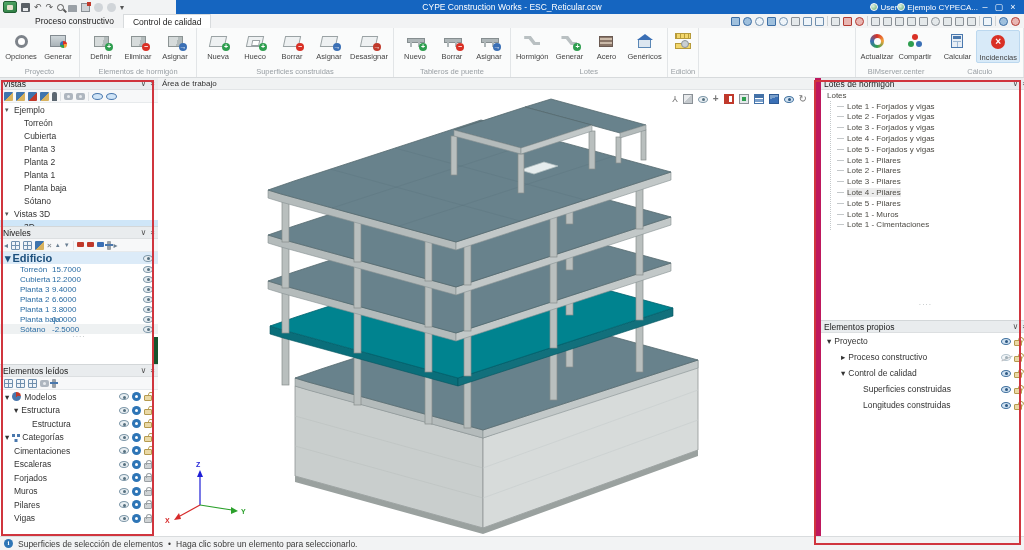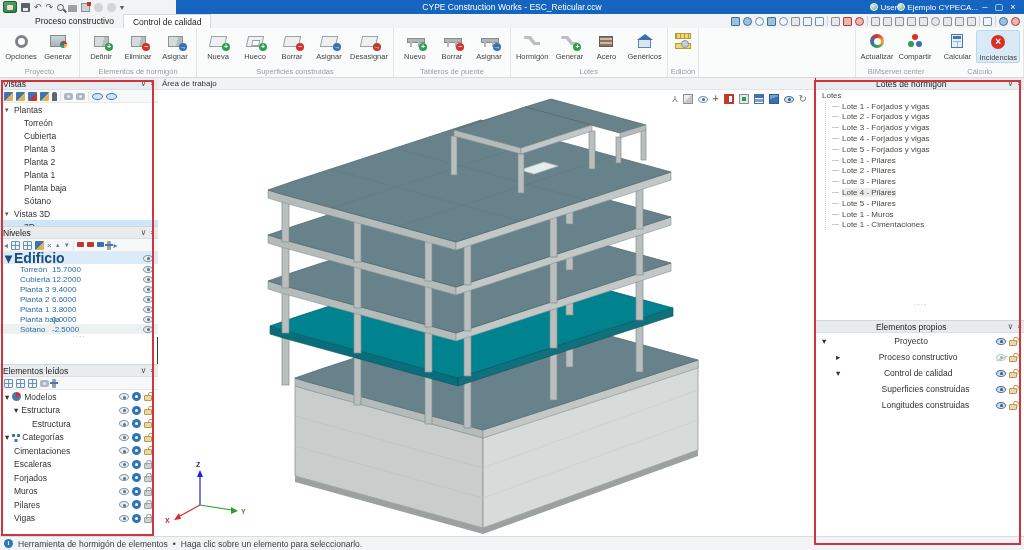--- a/index.html
+++ b/index.html
@@ -137,21 +137,21 @@
   .trow { height:13px; display:flex; align-items:center; padding-left:5px; font-size:8.5px; color:#333; }
   .trow .arr { width:9px; color:#555; font-size:7px; }
   .arr-d::before { content:"▾"; } .arr-r::before { content:"▸"; }
   .ind1 { padding-left:24px; }
   .sel { background:#cfe6f8; }
   .nrow { height:10px; display:flex; align-items:center; font-size:8px; color:#2a6ca3; padding-right:5px; }
   .nrow .nm { width:52px; padding-left:20px; white-space:nowrap; }
   .nrow .vl { width:44px; }
   .nrow .sp { flex:1; }
   .nhead { height:12px; background:#dcebf8; color:#1c4f7c; font-weight:bold; display:flex;
-           align-items:center; font-size:14px; padding:0 5px; }
+           align-items:center; font-size:11px; padding:0 5px; }
   .nhead .t { flex:1; padding-left:2px; }
   .shade { background:#eef1f2; }
   .i-eye { width:10px; height:7px; border-radius:50%; background:#e8eef2; border:1px solid #7d97a8; position:relative; flex:none; }
   .i-eye::after { content:""; position:absolute; left:3px; top:1.5px; width:3px; height:3px; border-radius:50%; background:#55707f; }
   .i-eye.blue { background:#cfe0f0; border-color:#41719f; }
   .i-eye.blue::after { background:#2f5a84; }
   .i-eye.off { opacity:.55; }
   .i-eye.off::before { content:""; position:absolute; left:-1px; top:3px; width:12px; height:1px;
         background:#8a8f93; transform:rotate(-25deg); }
   .i-gear { width:9px; height:9px; border-radius:50%; background:#2e75b6; position:relative; flex:none; }
@@ -168,23 +168,23 @@
   .t-cat { width:3px; height:3px; background:#4a78ad; box-shadow:5px 0 0 #4a78ad, 2.5px 5px 0 #4a78ad; margin:0 4px 4px 0; flex:none; }
   .lrow { height:10.8px; display:flex; align-items:center; font-size:8px; color:#4c4a44; padding-left:6px; }
   .lrow .dash { width:7px; height:0; border-top:1px solid #c4c8ca; margin-right:3px; flex:none; }
   .ltree { margin-left:9px; border-left:1px dotted #c4c8ca; }
   .lsel { background:#ececec; }
   .prow { height:16px; display:flex; align-items:center; font-size:8.5px; color:#333; padding:0 8px 0 6px; gap:3px; }
   .prow .lbl { flex:1; white-space:nowrap; }
 
   
   .leftcol { position:absolute; left:0; top:78px; width:158px; bottom:14px; background:#fff;
-             border-right:1px solid #14532d; }
+             border-right:6px solid #14532d; }
   .rightcol { position:absolute; left:815px; top:78px; width:209px; bottom:14px; background:#fff;
-             border-left:1px solid #be185d;text-align:center; }
+             border-left:6px solid #be185d; }
   .workarea { position:absolute; left:158px; top:78px; width:657px; bottom:14px; background:#fff; }
   .wa-head { height:12px; background:#f0f2f3; border-bottom:1px solid #e2e5e7; font-size:8px; color:#333;
              display:flex; align-items:center; padding-left:4px; }
   .wa-icons { position:absolute; top:16px; right:8px; display:flex; gap:5px; align-items:center; z-index:5; }
   .wi { width:10px; height:10px; display:inline-block; }
   .wi-axis { color:#777; font-size:9px; line-height:10px; transform:rotate(180deg); width:auto; }
   .wi-axis::before { content:"Y"; }
   .wi-cube { border:1px solid #8a9096; background:linear-gradient(135deg,#e8eaec 50%,#c4c9cd 50%); }
   .wi-move { color:#777; font-weight:bold; font-size:10px; line-height:10px; width:auto; }
   .wi-move::before { content:"+"; }
@@ -475,21 +475,21 @@
       <span class="mi mi-pin"></span>
       <span class="msep"></span>
       <span class="mi mi-cam"></span>
       <span class="mi mi-cam"></span>
       <span class="msep"></span>
       <span class="mi mi-eye"></span>
       <span class="mi mi-eye"></span>
     </div>
     <div class="trow">
         <span class="arr arr-d"></span>
-        <span>Plantas</span>
+        <span>Ejemplo</span>
       </div>
     <div class="trow ind1">Torreón</div>
     <div class="trow ind1">Cubierta</div>
     <div class="trow ind1">Planta 3</div>
     <div class="trow ind1">Planta 2</div>
     <div class="trow ind1">Planta 1</div>
     <div class="trow ind1">Planta baja</div>
     <div class="trow ind1">Sótano</div>
     <div class="trow">
         <span class="arr arr-d"></span>
@@ -879,16 +879,16 @@
         <span class="i-lock open"></span>
       </div>
   </div>
 </div>
 
 <div class="ann ann-left"></div>
 <div class="ann ann-right"></div>
 
 <div class="statusbar">
   <span class="info"></span>
-  <span>Herramienta de hormigón de elementos</span>
+  <span>Superficies de selección de elementos</span>
   <span>•</span>
   <span>Haga clic sobre un elemento para seleccionarlo.</span>
 </div>
 
 </body></html>

